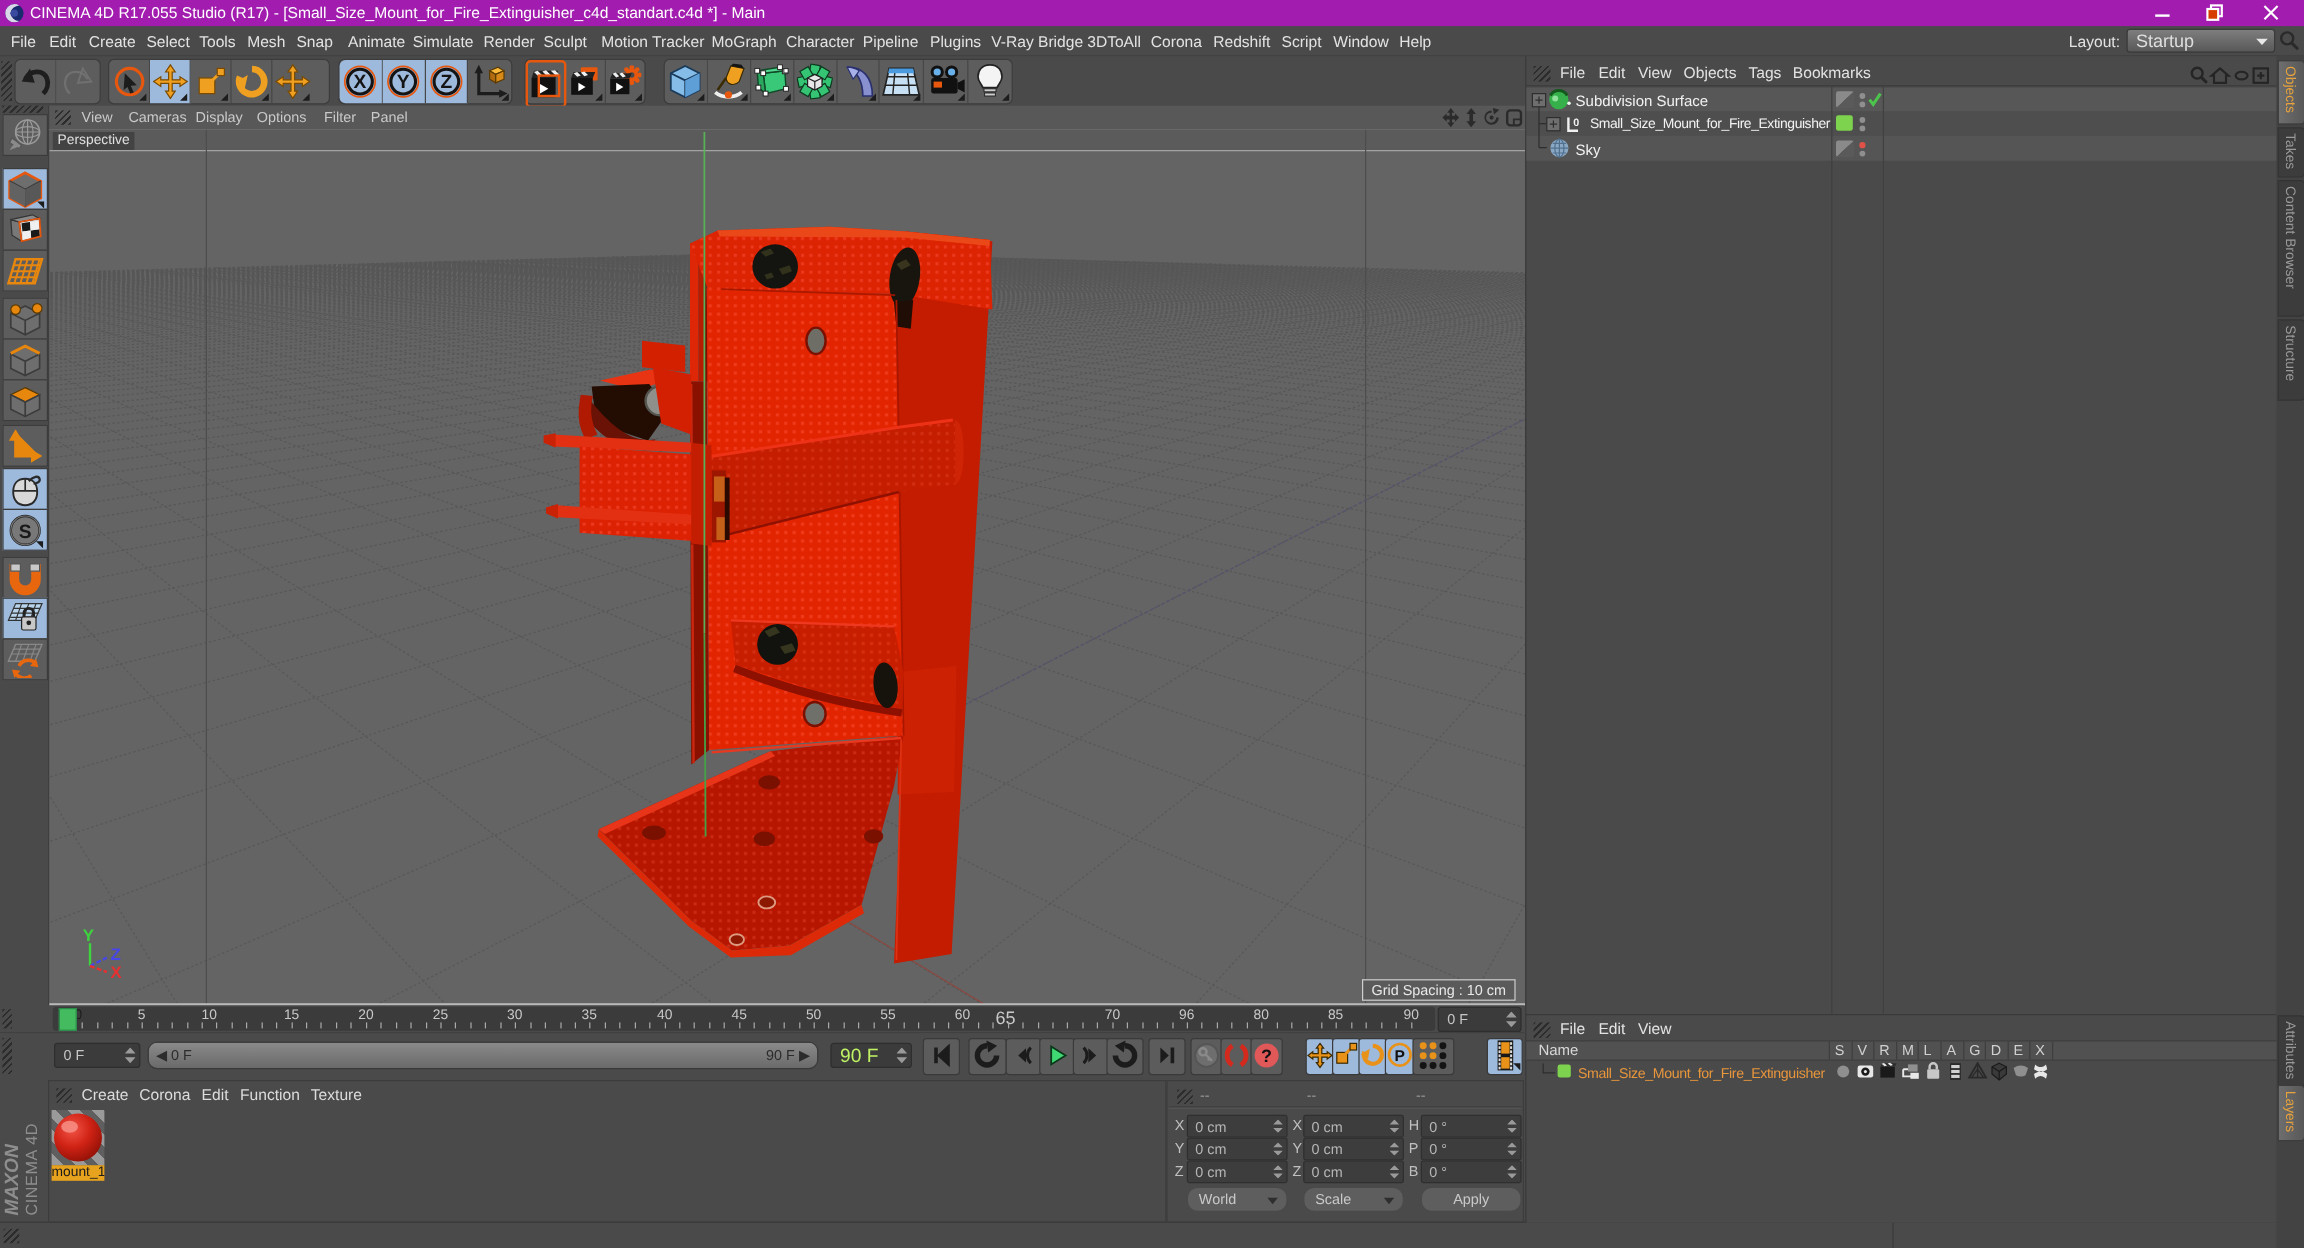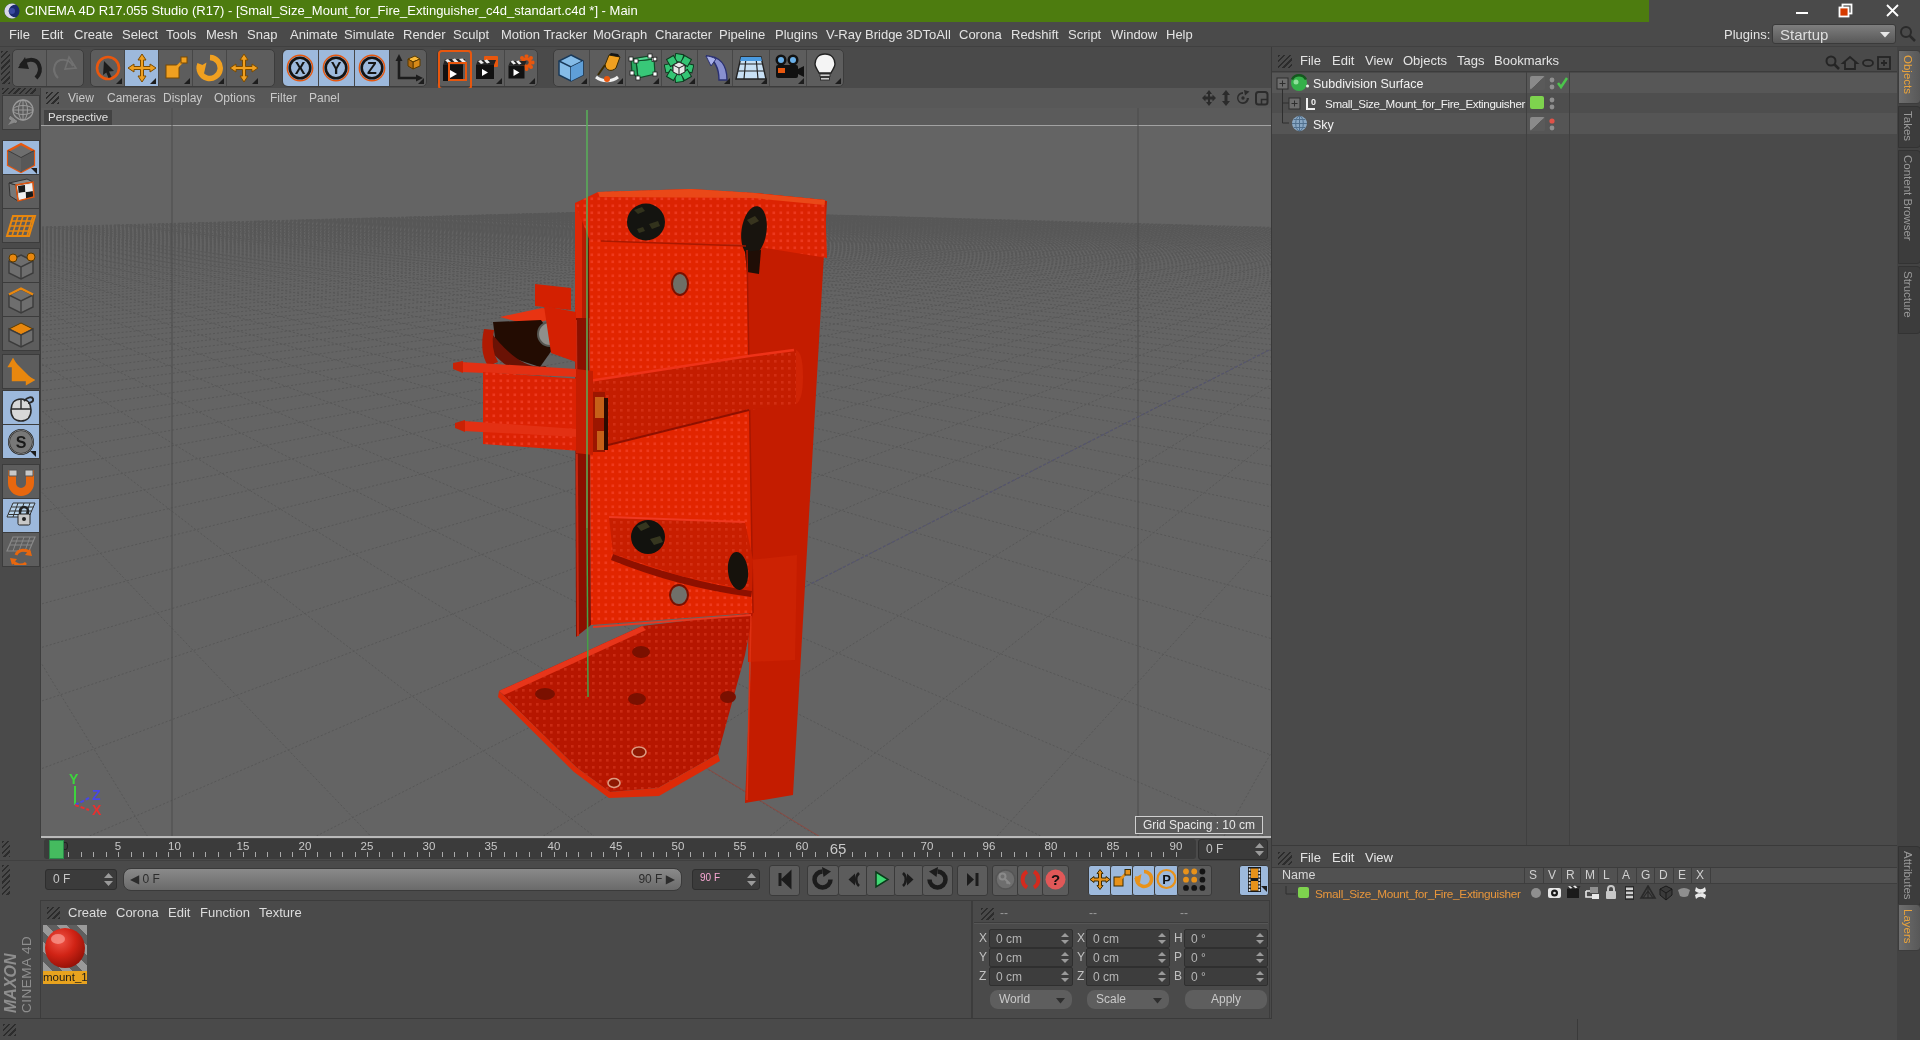--- a/index.html
+++ b/index.html
@@ -1,21 +1,21 @@
 <!DOCTYPE html>
 <html><head>
 <meta charset="utf-8">
 <style>
   html,body{margin:0;padding:0;background:#222;}
   #root{position:relative;width:1920px;height:1040px;overflow:hidden;
         font-family:"Liberation Sans",sans-serif;background:#4a4a4a;
         -webkit-font-smoothing:antialiased;}
   .abs{position:absolute;}
   
-  #titlebar{left:0;top:0;width:1601px;height:22px;background:#4d7c0f;color:#fff;padding-left:48px;}
+  #titlebar{left:0;top:0;width:1920px;height:22px;background:#a21caf;color:#fff;}
   #titletext{left:25px;top:3px;font-size:13px;color:#fff;white-space:nowrap;}
   
   #menubar{left:0;top:22px;width:1920px;height:24px;background:#4a4a4a;
            border-bottom:1px solid #404040;}
   .menuitem{position:absolute;top:5px;font-size:13px;color:#e3e3e3;white-space:nowrap;}
   
   #toolbar{left:0;top:47px;width:1270px;height:41px;background:#4a4a4a;}
   .tgroup{position:absolute;top:2px;height:36px;background:#5d5d5d;border-radius:5px;
           border:1px solid #3c3c3c;display:flex;}
   .tbtn{width:33px;height:36px;position:relative;border-right:1px solid #474747;}
@@ -102,21 +102,21 @@
     <div class="menuitem" style="left:655px">Character</div>
     <div class="menuitem" style="left:719px">Pipeline</div>
     <div class="menuitem" style="left:775px">Plugins</div>
     <div class="menuitem" style="left:826px">V-Ray Bridge</div>
     <div class="menuitem" style="left:906px">3DToAll</div>
     <div class="menuitem" style="left:959px">Corona</div>
     <div class="menuitem" style="left:1011px">Redshift</div>
     <div class="menuitem" style="left:1068px">Script</div>
     <div class="menuitem" style="left:1111px">Window</div>
     <div class="menuitem" style="left:1166px">Help</div>
-    <div class="menuitem" style="left:1724px">Plugins:</div>
+    <div class="menuitem" style="left:1724px">Layout:</div>
     <div class="abs" style="left:1772px;top:2px;width:122px;height:18px;background:linear-gradient(#7e7e7e,#585858);border:1px solid #3a3a3a;border-radius:3px;">
       <div class="abs" style="left:7px;top:1px;font-size:15px;color:#dedede">Startup</div>
       <svg class="abs" style="right:5px;top:7px" width="10" height="6">
           <path d="M0 0 L10 0 L5 5.5 Z" fill="#e8e8e8"></path>
         </svg>
     </div>
     <svg class="abs" style="left:1899px;top:3px" width="18" height="18" viewBox="0 0 18 18">
       <circle cx="7" cy="7" r="5" fill="none" stroke="#2a2a2a" stroke-width="2"></circle>
       <path d="M10.5 10.5 L16 16" stroke="#2a2a2a" stroke-width="2.5"></path>
     </svg>
@@ -910,21 +910,21 @@
       <div class="abs" style="left:7px;top:2px;font-size:12px;color:#c6c6c6">0 F</div>
       <svg class="abs" style="right:3px;top:3px" width="9" height="13">
           <path d="M4.5 0 L9 5 L0 5 Z M4.5 13 L9 8 L0 8 Z" fill="#9a9a9a"></path>
         </svg>
     </div>
     <div class="abs" style="left:123px;top:7px;width:557px;height:21px;background:linear-gradient(#8a8a8a,#6a6a6a);border:1px solid #3a3a3a;border-radius:8px;">
       <div class="abs" style="left:6px;top:3px;font-size:12px;color:#2c2c2c">◀ 0 F</div>
       <div class="abs" style="right:6px;top:3px;font-size:12px;color:#2c2c2c">90 F ▶</div>
     </div>
     <div class="abs" style="left:692px;top:8px;width:66px;height:19px;background:#3b3b3b;border:1px solid #2e2e2e;border-radius:3px;">
-      <div class="abs" style="left:7px;top:2px;font-size:10px;color:#f9a8d4">90 F</div>
+      <div class="abs" style="left:7px;top:2px;font-size:16px;color:#bef264">90 F</div>
       <svg class="abs" style="right:3px;top:3px" width="9" height="13">
           <path d="M4.5 0 L9 5 L0 5 Z M4.5 13 L9 8 L0 8 Z" fill="#9a9a9a"></path>
         </svg>
     </div>
 <div class="abs" style="left:769px;top:4px;width:29px;height:29px;background:#5c5c5c;border:1px solid #3a3a3a;border-radius:3px;">
         <svg width="100%" height="27" viewBox="0 0 29 27" style="position:absolute;left:0;top:0" preserveAspectRatio="xMidYMid meet">
           <path d="M10 7 L10 20 M20 7 L13 13.5 L20 20 Z" stroke="#1c1c1c" stroke-width="3" fill="#1c1c1c"></path>
         </svg>
       </div>
 <div class="abs" style="left:807px;top:4px;width:30px;height:29px;background:#5c5c5c;border:1px solid #3a3a3a;border-radius:3px;">

